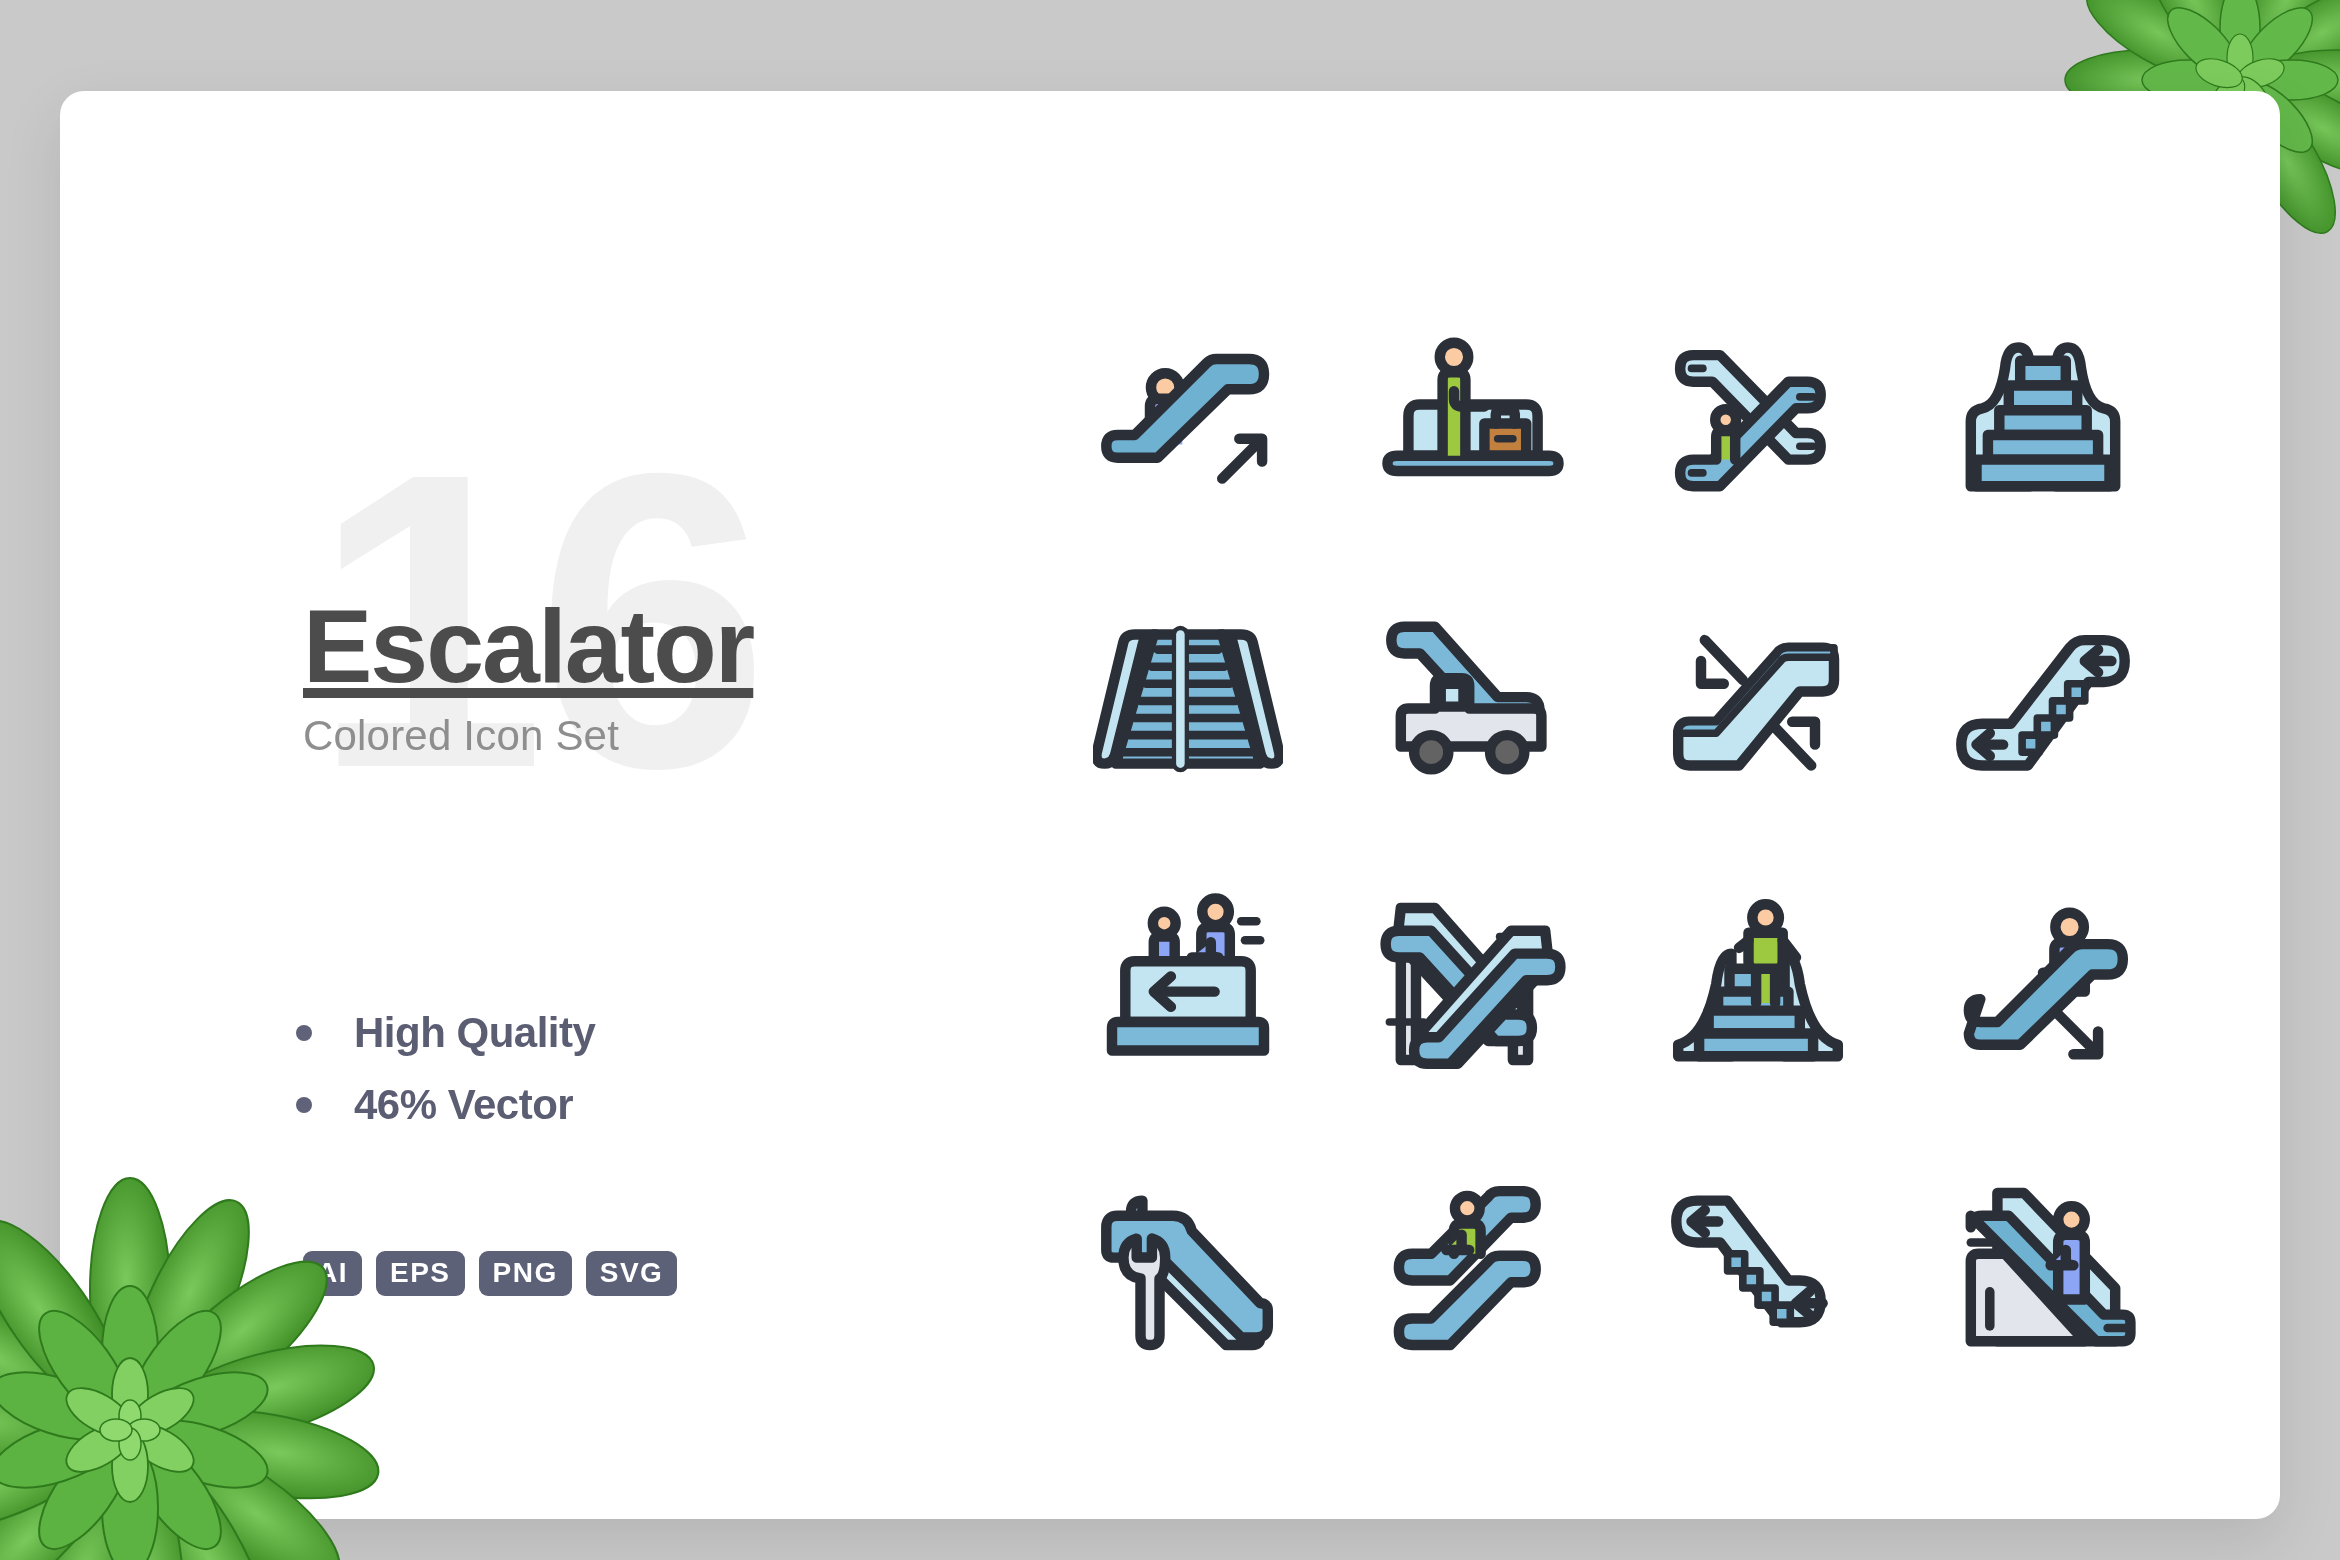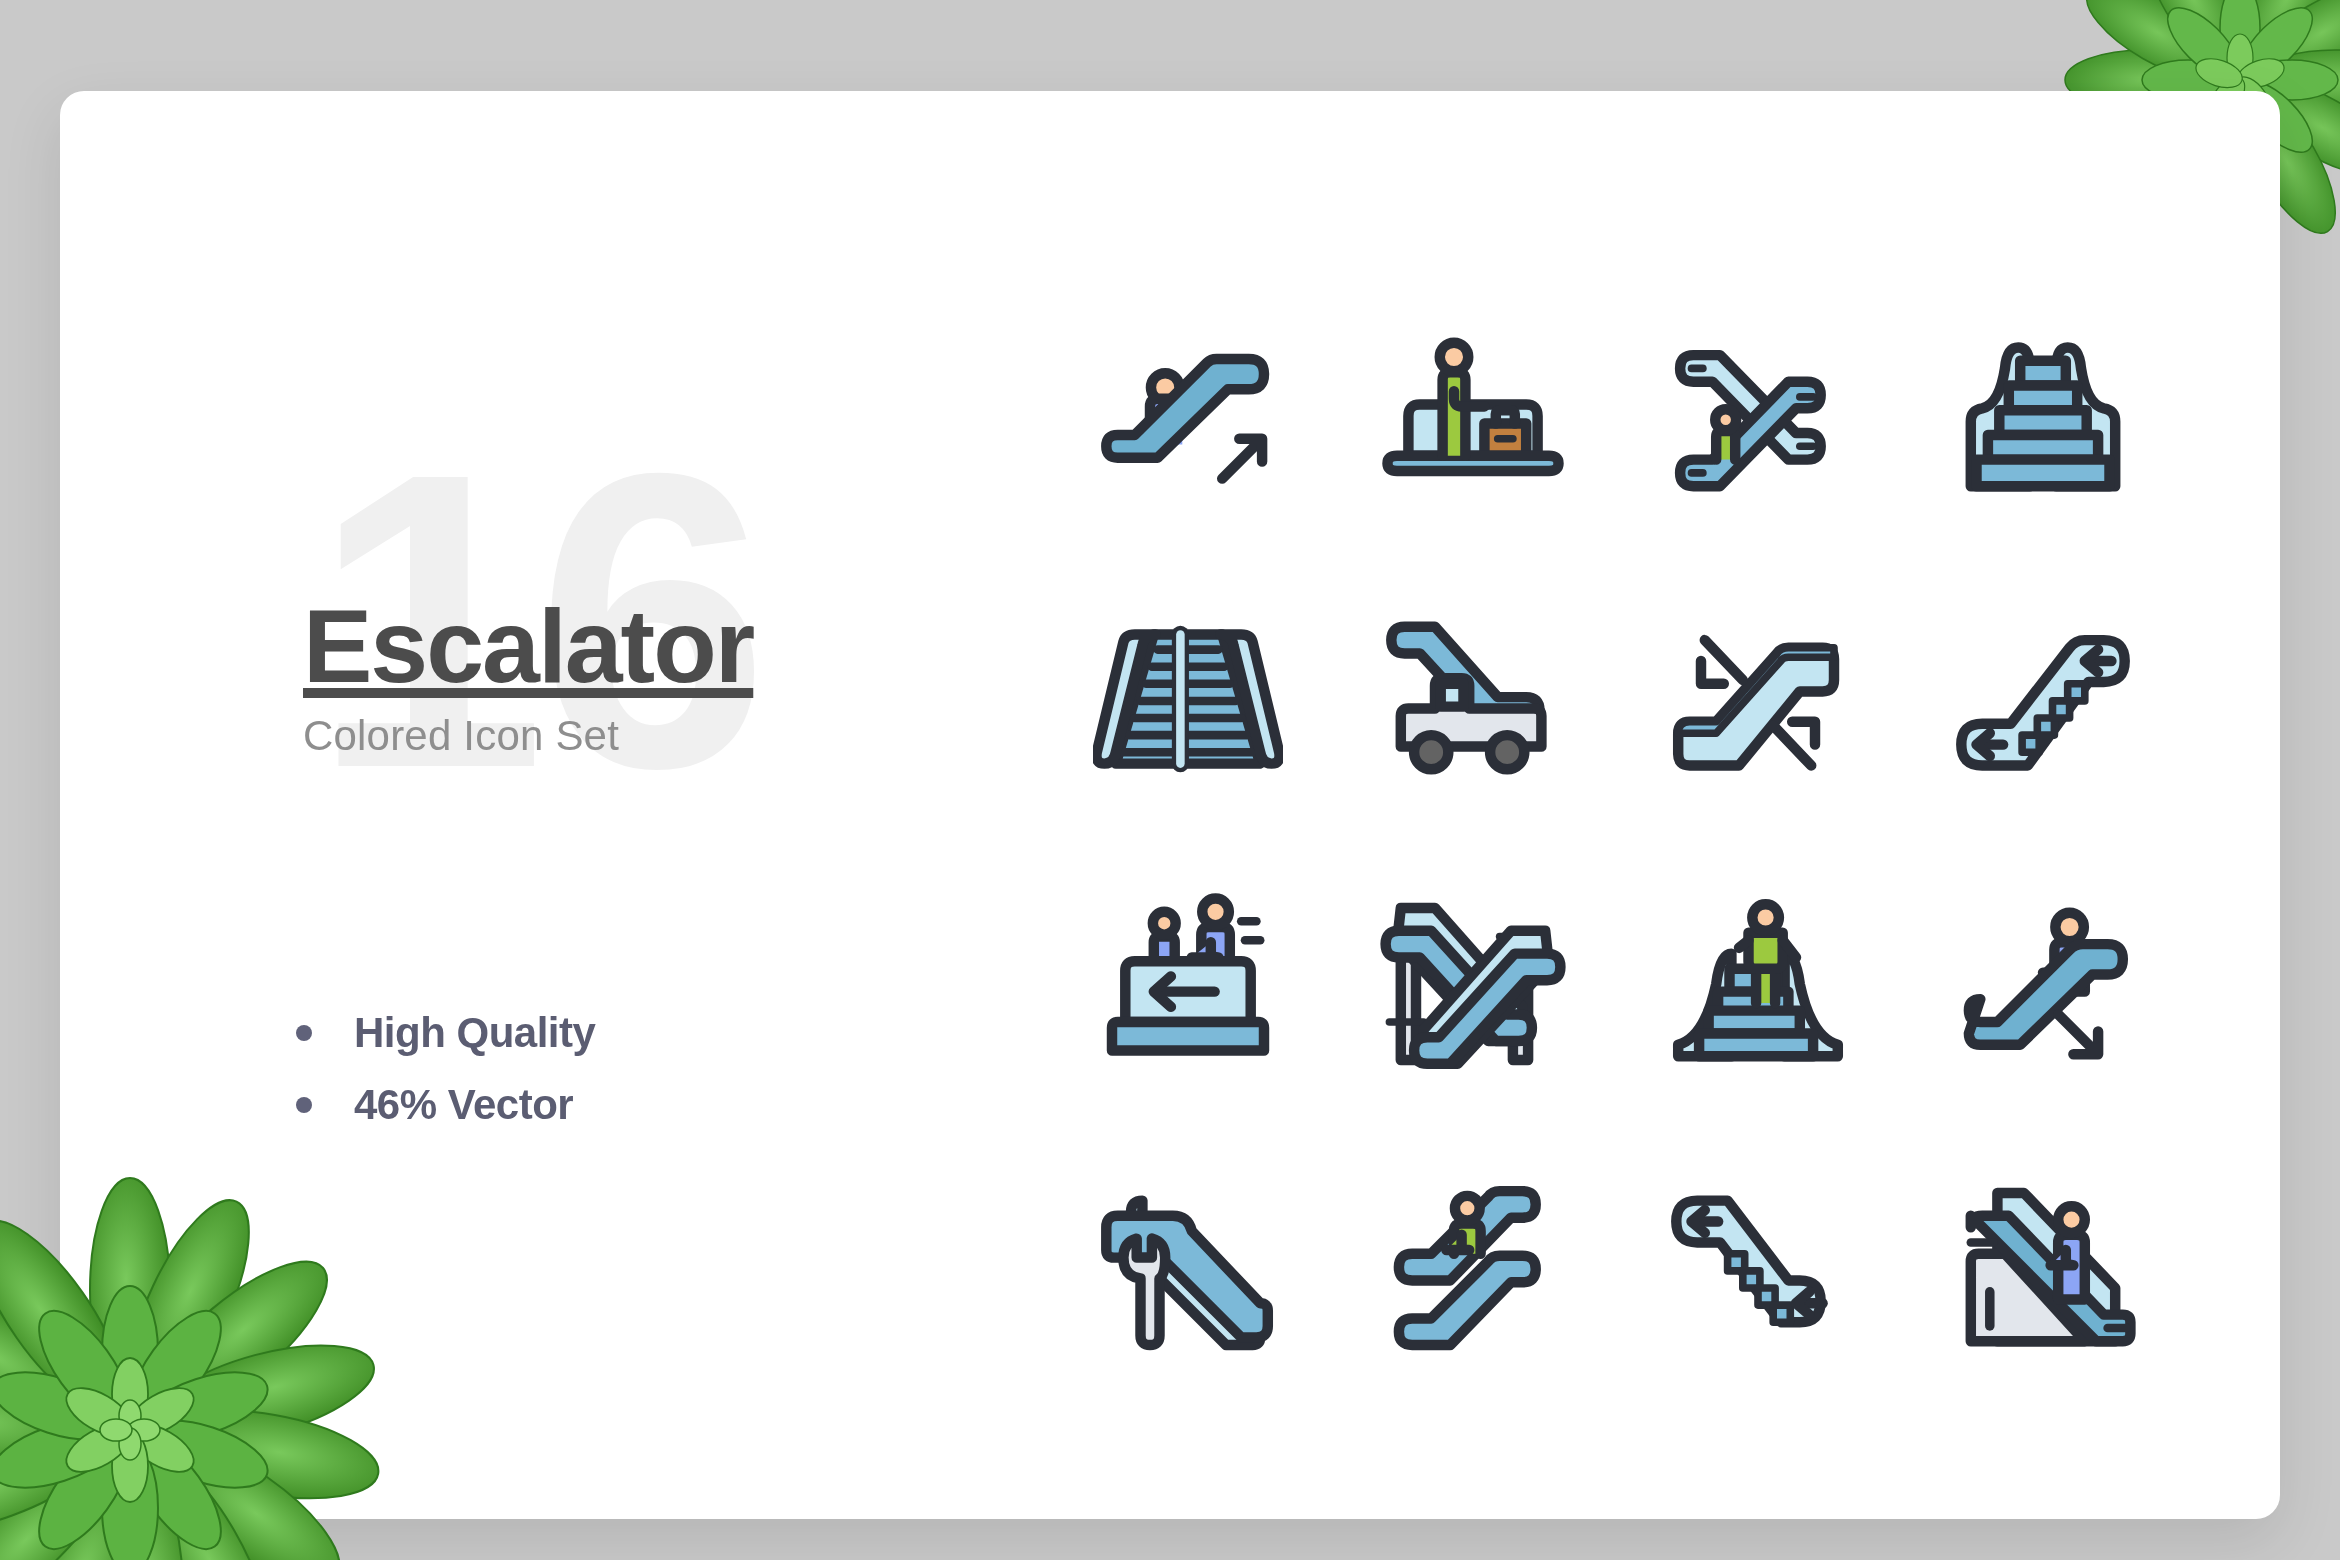--- a/index.html
+++ b/index.html
@@ -187,20 +187,26 @@
         <li>
           <span class="bullet"></span>
           <span class="feature-label">High Quality</span>
         </li>
         <li>
           <span class="bullet"></span>
           <span class="feature-label">46% Vector</span>
         </li>
       </ul>
 
+      <div id="format-badges">
+        <span class="badge">AI</span>
+        <span class="badge">EPS</span>
+        <span class="badge">PNG</span>
+        <span class="badge">SVG</span>
+      </div>
     </div>
 
     <div id="icon-grid">
 
       <div class="icon-cell">
         <svg width="190" height="190" viewBox="0 0 100 100">
           <g stroke="#2b2f38" stroke-width="5.5" stroke-linecap="round" stroke-linejoin="round">
             <path d="M30 44 L47 44 L47 66 L30 66 Z" fill="#8ca5f5" stroke="none"></path>
             <circle cx="38" cy="36" r="7.5" fill="#fbcba3"></circle>
             <path d="M30 66 L30 46 Q30 42 34 42 L44 42 Q48 42 50 45" fill="#8ca5f5"></path>

